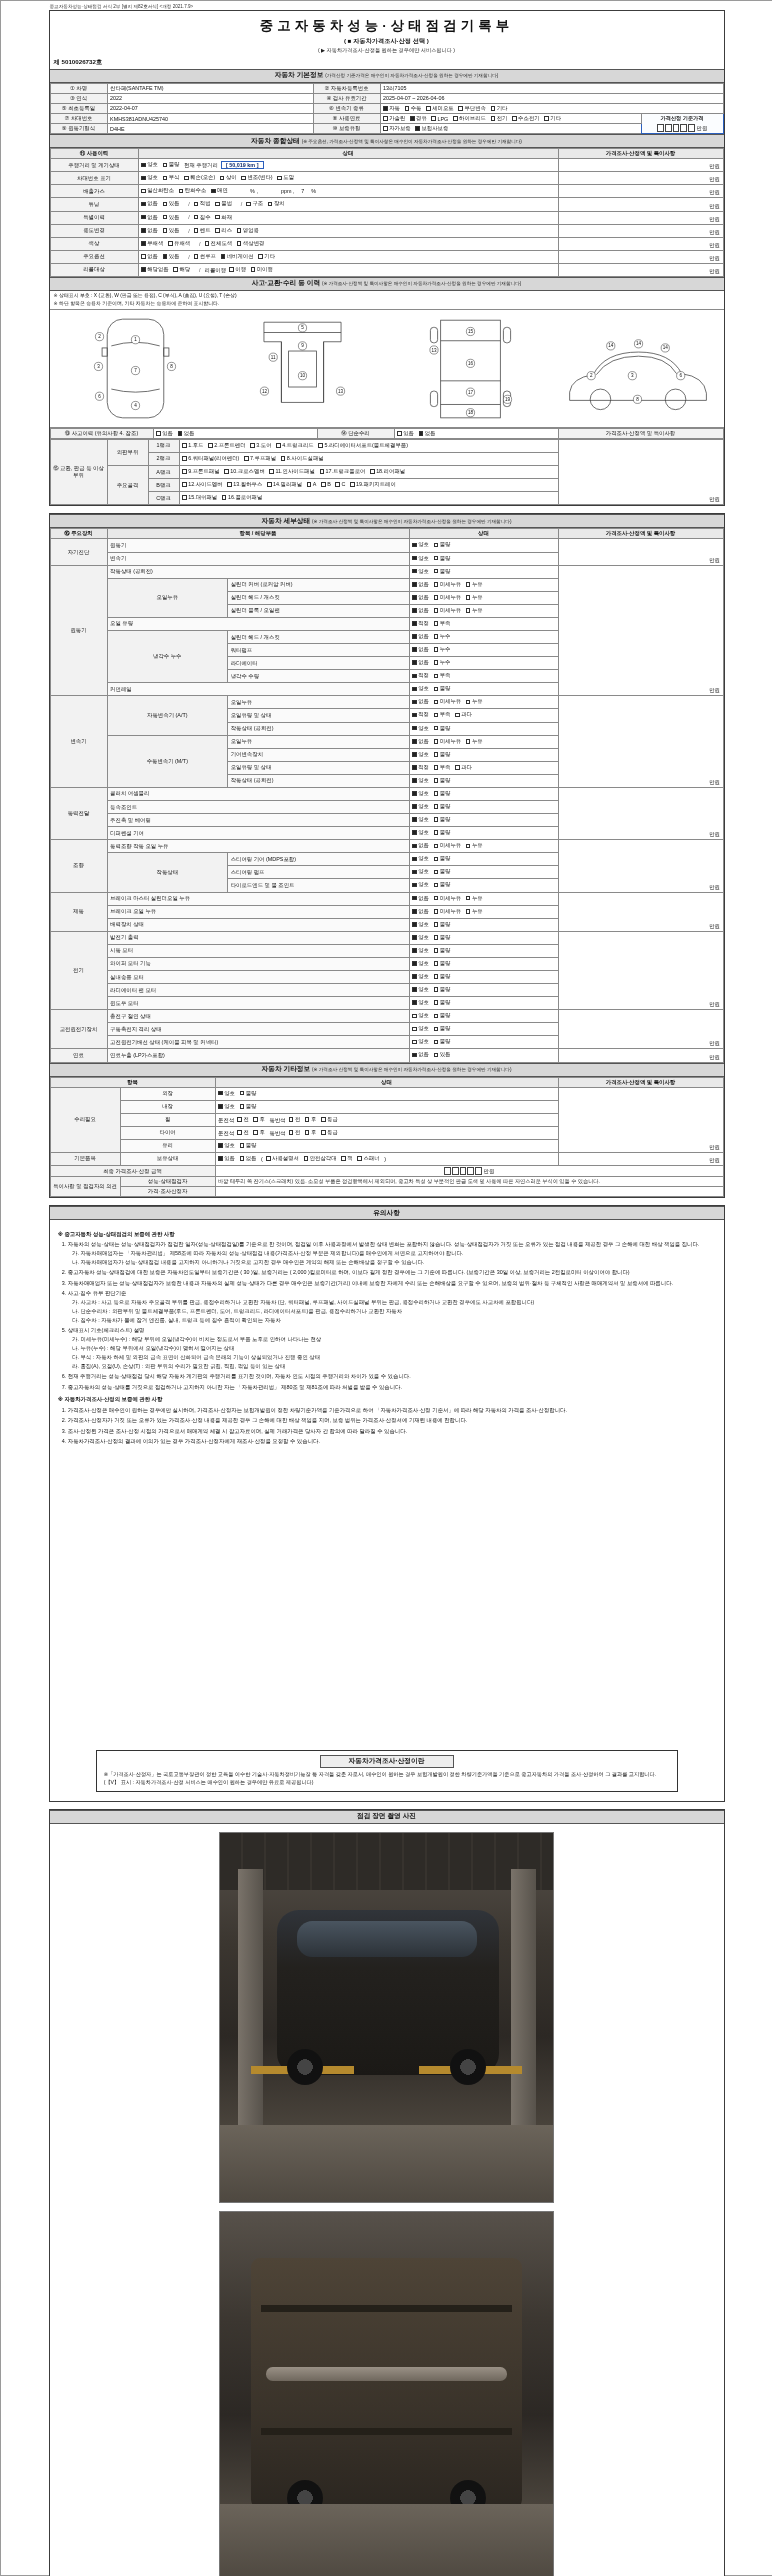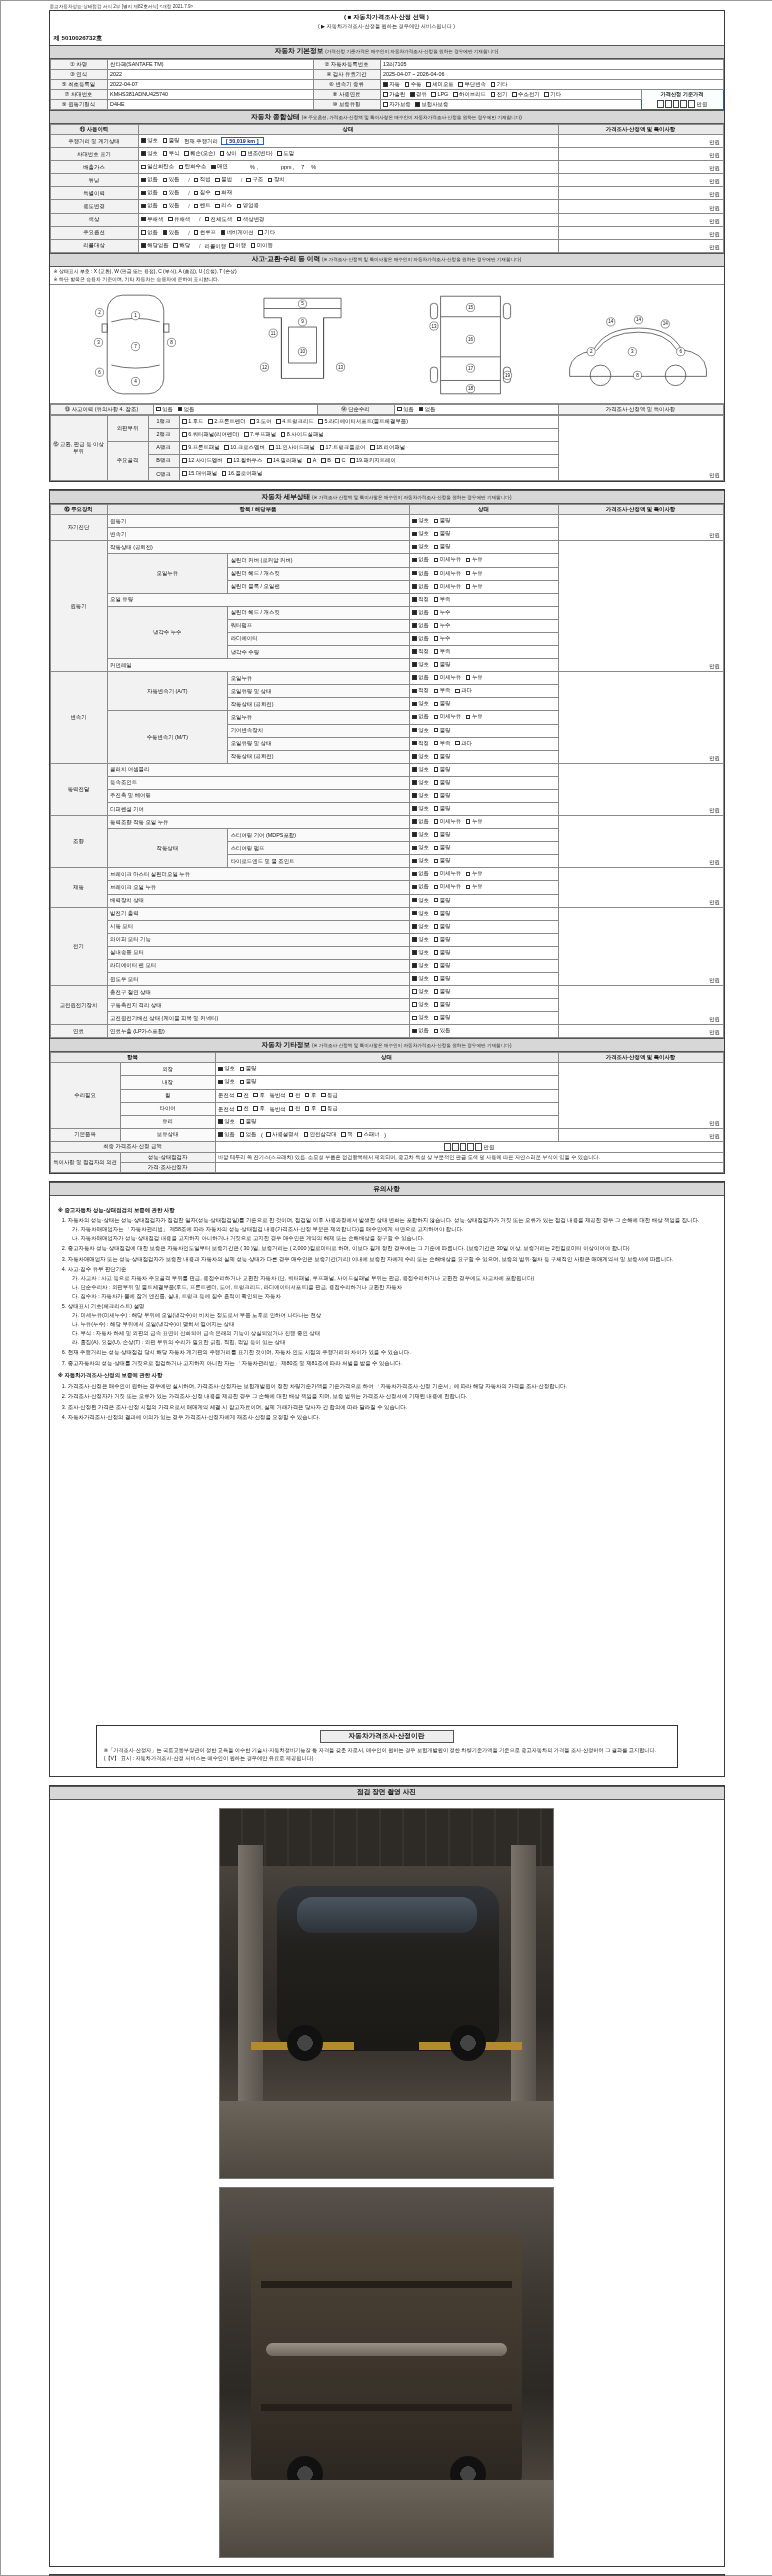--- a/index.html
+++ b/index.html
@@ -65,20 +65,21 @@
 </style>
 </head>
 <body>
 
 <div class="page">
 <div class="sheet">
 
   <div class="tiny topnote">중고자동차성능·상태점검 서식 2부 [별지 제82호서식] &lt;개정 2021.7.9&gt;</div>
 
   <div class="fbox">
+    <div class="title">중고자동차성능·상태점검기록부</div>
     <div class="sub1">( ■ 자동차가격조사·산정 선택 )</div>
     <div class="sub2">( ▶ 자동차가격조사·산정을 원하는 경우에만 서비스됩니다 )</div>
     <div class="docno">제 5010026732호</div>
 
     <div class="shead">
       <span>자동차 기본정보</span>
       <span class="nt">(가격산정 기준가격은 매수인이 자동차가격조사·산정을 원하는 경우에만 기재합니다)</span>
     </div>
     <table>
       <tbody>

